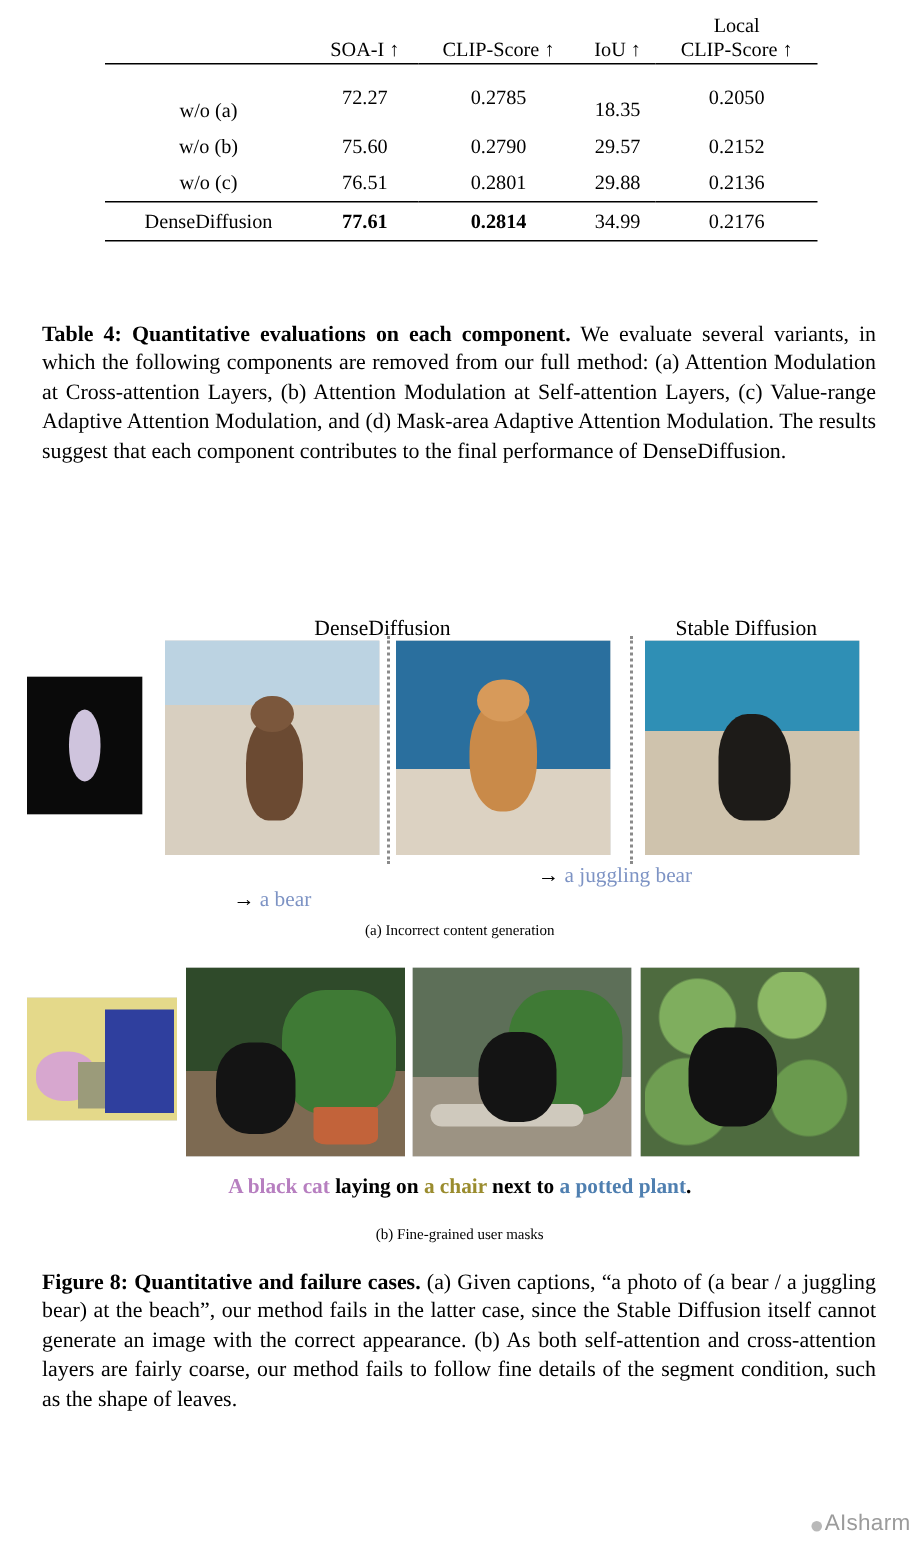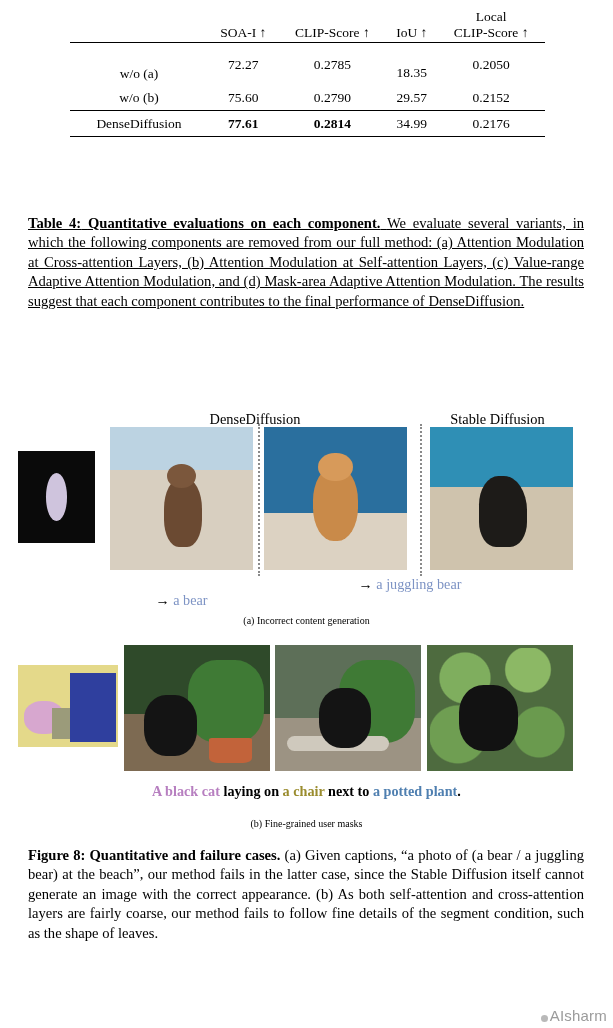--- a/index.html
+++ b/index.html
@@ -50,21 +50,20 @@
 
   
   .table-caption {
     position: absolute;
     left: 28px;
     top: 214px;
     width: 556px;
     font-size: 14.6px;
     line-height: 1.33;
     text-align: justify;
-    text-decoration: underline;
   }
   .table-caption .lead { font-weight: bold; }
 
   
   .fig-area { position: absolute; left: 0; top: 0; width: 613px; }
 
   .fig-label {
     position: absolute;
     font-size: 14.4px;
     text-align: center;
@@ -299,20 +298,27 @@
         <td style="padding-top:22px">18.35</td>
         <td style="padding-top:6px">0.2050</td>
       </tr>
       <tr>
         <td class="rowlabel">w/o (b)</td>
         <td>75.60</td>
         <td>0.2790</td>
         <td>29.57</td>
         <td>0.2152</td>
       </tr>
+      <tr>
+        <td class="rowlabel">w/o (c)</td>
+        <td>76.51</td>
+        <td>0.2801</td>
+        <td>29.88</td>
+        <td>0.2136</td>
+      </tr>
       <tr class="rule-thin">
         <td class="rowlabel" style="padding-top:6px">DenseDiffusion</td>
         <td class="bold" style="padding-top:6px">77.61</td>
         <td class="bold" style="padding-top:6px">0.2814</td>
         <td style="padding-top:6px">34.99</td>
         <td style="padding-top:6px">0.2176</td>
       </tr>
     </tbody>
   </table>
   <div style="border-top:1.6px solid #000; width:475px;"></div>

